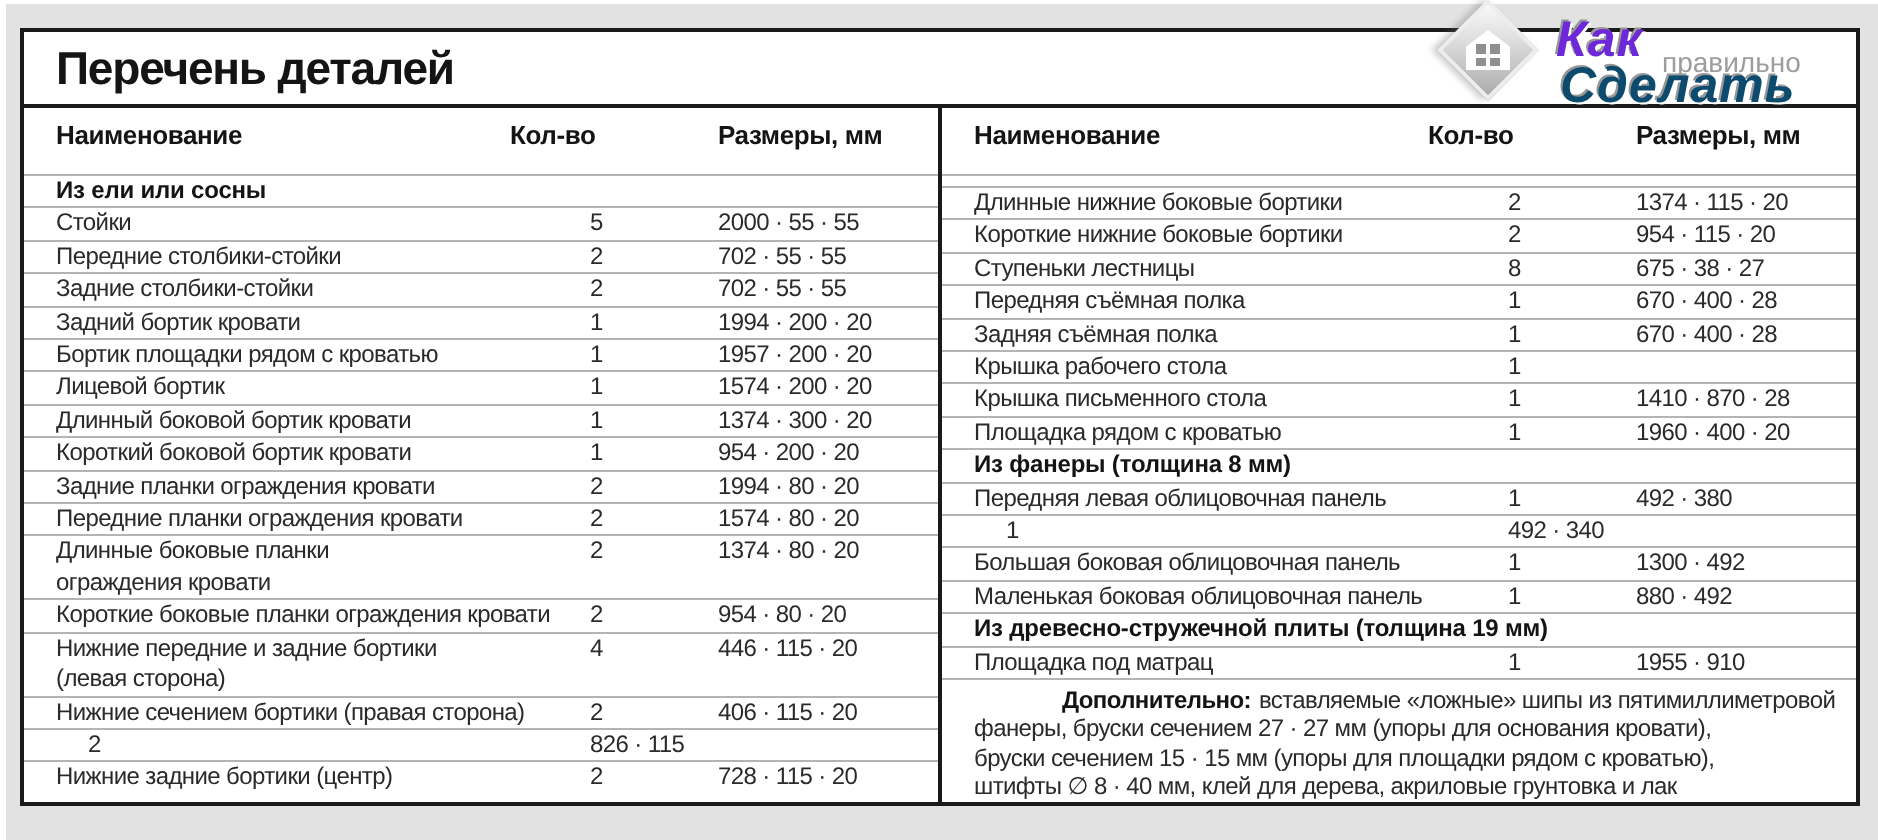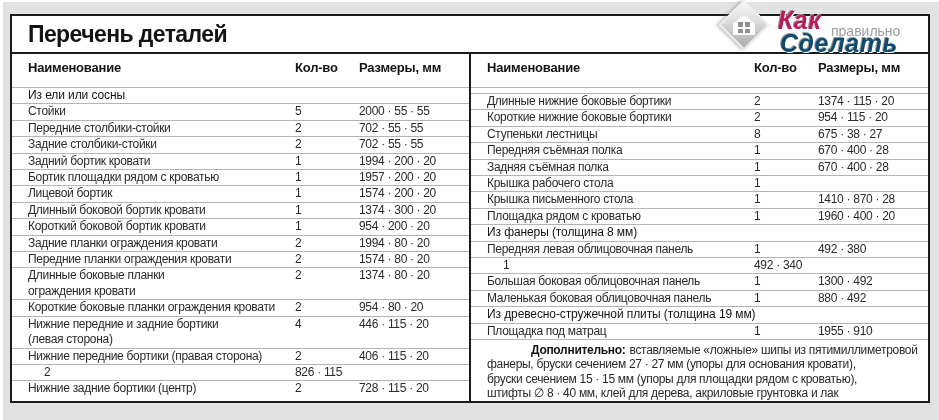--- a/index.html
+++ b/index.html
@@ -23,34 +23,34 @@
   .title-bar h1 {
     font-size:23px; font-weight:bold; letter-spacing:-0.6px; color:#141414;
   }
   .columns { flex:1; display:flex; min-height:0; }
   .col { flex:1; display:flex; flex-direction:column; min-width:0; }
   .col-left { border-right:2px solid #1a1a1a; }
   .col-header {
     height:34px; border-bottom:1px solid #b4b4b4;
     display:grid; grid-template-columns:1fr 64px 118px;
     padding:6px 8px 0 16px;
-    font-weight:bold; font-size:13px; letter-spacing:-0.2px; color:#141414;
+    font-weight:bold; font-size:13px; letter-spacing:-0.2px; color:#141414;gap:40px;
   }
   .cell.qty { padding-left:16px; }
   .cell.size { padding-left:16px; }
   .row {
     display:grid; grid-template-columns:1fr 64px 118px;
     padding:0 8px 0 16px;
     border-bottom:1px solid #b4b4b4;
     font-size:12px; letter-spacing:-0.3px; line-height:15.4px;
     align-items:start; color:#2a2a2a;
   }
   .row .cell { white-space:pre; overflow:hidden; }
   .row.section {
-    display:block; font-weight:normal; color:#141414; letter-spacing:-0.1px;
+    display:block; font-weight:bold; color:#141414; letter-spacing:-0.1px;
   }
   .col-left .rows .row:last-child { border-bottom:none; }
   .row-spacer { height:6px; border-bottom:1px solid #b4b4b4; }
   .note {
     flex:1; padding:3px 10px 0 16px;
     font-size:12px; line-height:14.3px; letter-spacing:-0.3px;
     white-space:pre-line; color:#2a2a2a;
   }
   .note-label { font-weight:bold; color:#141414; margin-right:4px;margin-left:44px; }
 
@@ -67,21 +67,21 @@
     transform:rotate(-45deg); background:#ffffff;
     clip-path:polygon(50% 0, 100% 42%, 100% 100%, 0 100%, 0 42%);
   }
   .wm-win {
     position:absolute; left:5px; top:7px; width:12px; height:11px; background:#8f8f8f;
   }
   .wm-win::before { content:''; position:absolute; left:5px; top:0; width:2px; height:100%; background:#ffffff; }
   .wm-win::after  { content:''; position:absolute; left:0; top:4.5px; width:100%; height:2px; background:#ffffff; }
   .wm-kak, .wm-sdel {
     position:absolute; font-weight:bold; font-style:italic;
-    color:#be185d; text-shadow:1px 1px 0 #ffffff, -1px -1px 0 #979797;
+    color:#6d28d9; text-shadow:1px 1px 0 #ffffff, -1px -1px 0 #979797;
     letter-spacing:0.5px;
   }
   .wm-kak  { left:78px; top:6px;  font-size:25px; }
   .wm-sdel { left:80px; top:29px; font-size:25px; color:#0c4a6e; }
   .wm-prav { position:absolute; left:131px; top:23px; font-size:14px; color:#9d9d9d; }
 </style>
 </head>
 <body>
 
 <div class="page">
@@ -165,21 +165,21 @@
               <div class="cell qty">2</div>
               <div class="cell size">954 · 80 · 20</div>
             </div>
             <div class="row item">
               <div class="cell name">Нижние передние и задние бортики
 (левая сторона)</div>
               <div class="cell qty">4</div>
               <div class="cell size">446 · 115 · 20</div>
             </div>
             <div class="row item">
-              <div class="cell name">Нижние передние бортики (правая сторона)</div>
+              <div class="cell name">Нижние сечением бортики (правая сторона)</div>
               <div class="cell qty">2</div>
               <div class="cell size">406 · 115 · 20</div>
             </div>
             <div class="row item">
               <div class="cell qty">2</div>
               <div class="cell size">826 · 115 · 20</div>
             </div>
             <div class="row item">
               <div class="cell name">Нижние задние бортики (центр)</div>
               <div class="cell qty">2</div>

